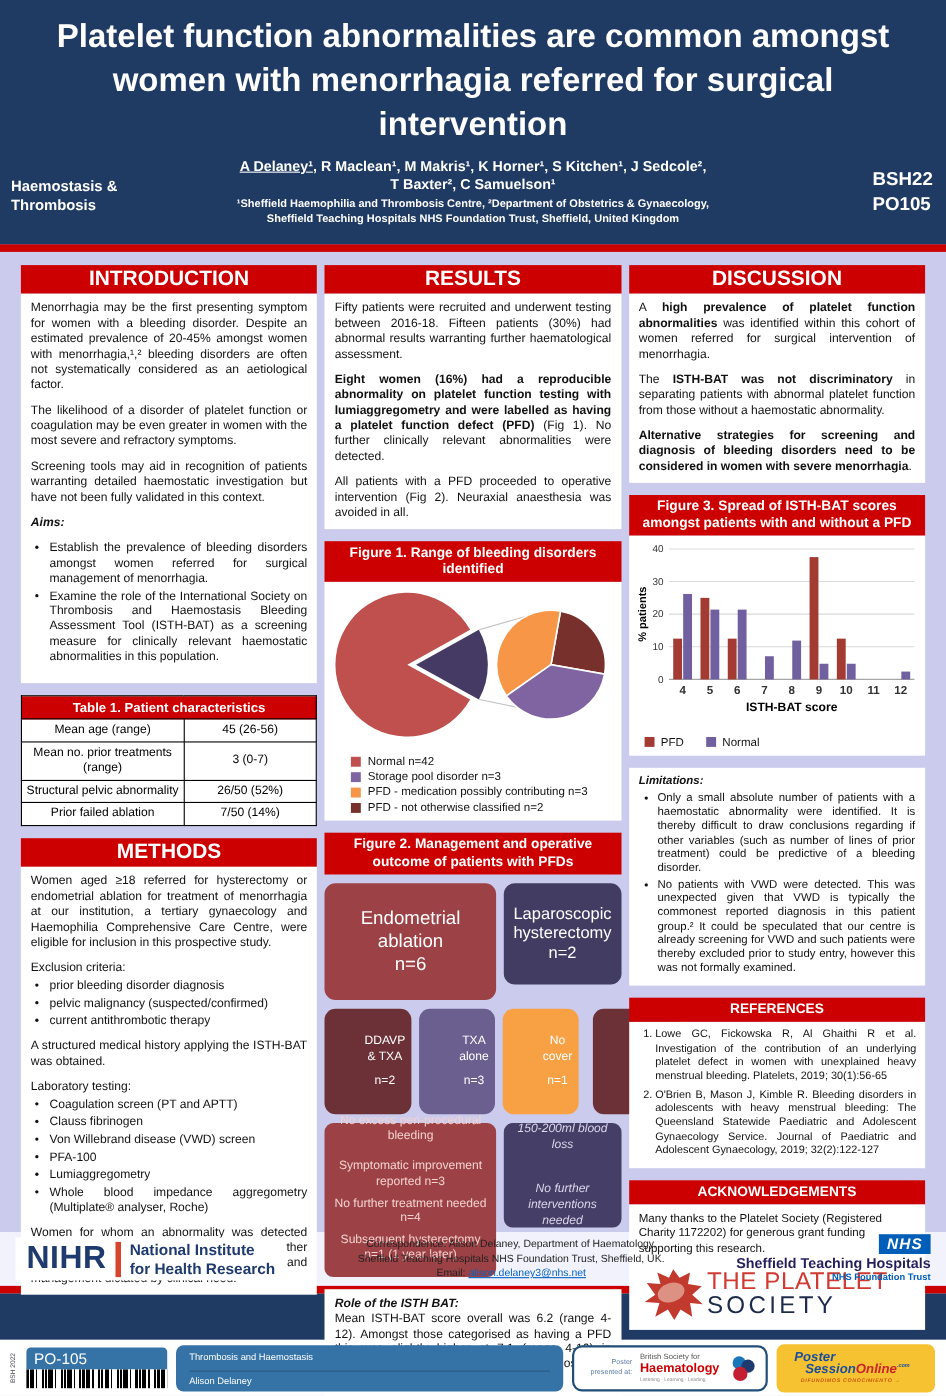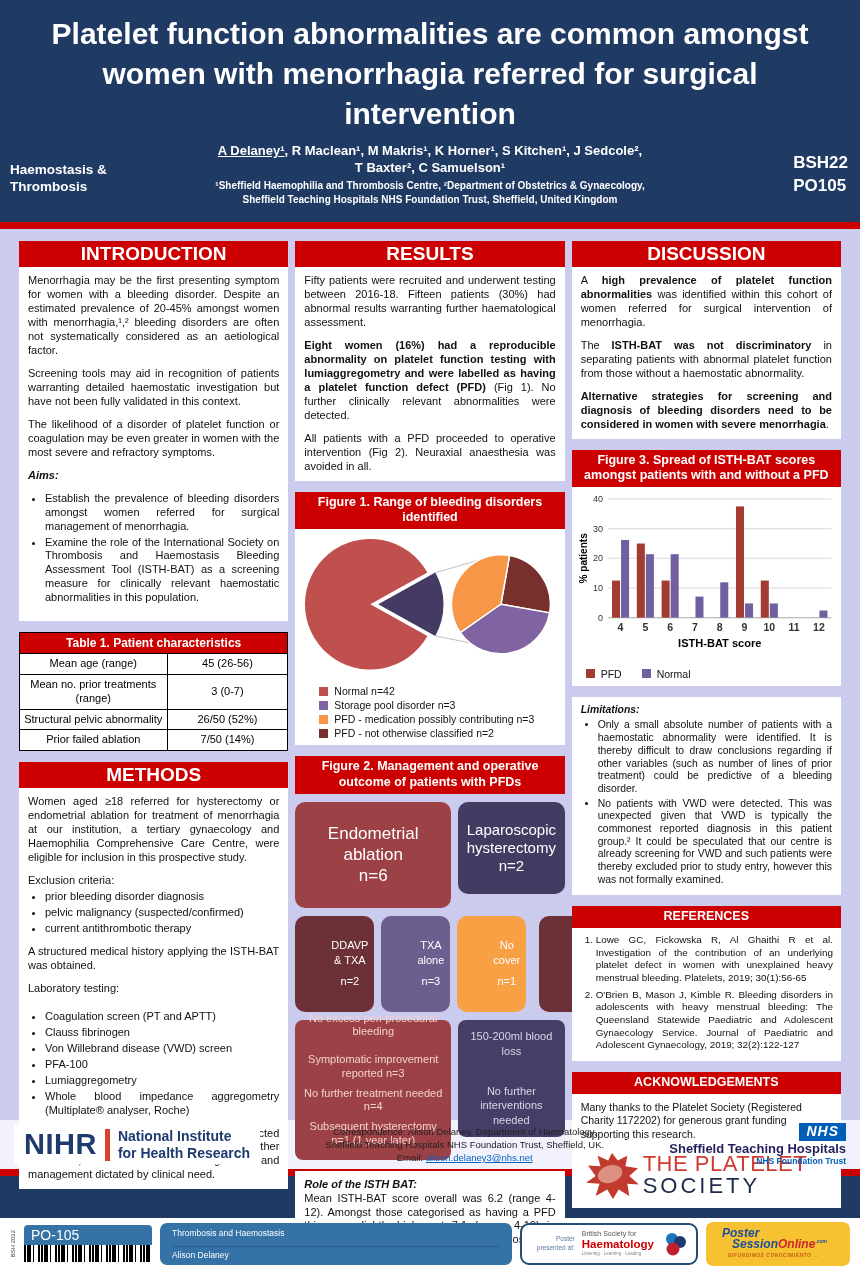--- a/index.html
+++ b/index.html
@@ -50,21 +50,21 @@
   .flow-row{display:flex;gap:7px;}
   .fbox{border-radius:10px;color:#fff;text-align:center;display:flex;flex-direction:column;justify-content:center;box-sizing:border-box;padding:6px;}
   .fbox .big{font-size:17px;line-height:1.25;}
   .fbox .med{font-size:15px;line-height:1.2;}
   .top-left{flex:1.52;height:106px;}
   .top-right{flex:1;height:92px;}
   .mid{flex:1;height:96px;font-size:11px;line-height:1.35;padding-left:36px;}
   .mid .nn{margin-top:6px;}
   .out-left{flex:1.52;height:140px;color:#f3d2cf;font-size:11px;line-height:1.25;justify-content:flex-end;padding-top:8px;border-radius:8px;}
   .out-left div{margin-bottom:6px;}
-  .out-right{flex:1;height:117px;color:#dbd6ea;font-size:11px;line-height:1.3;border-radius:8px;}
+  .out-right{flex:1;height:95px;color:#dbd6ea;font-size:11px;line-height:1.3;border-radius:8px;font-style:italic;}
   .out-right div{margin:8px 0;}
 
   
   .fig3-svg text{font-family:"Liberation Sans",sans-serif;}
 
   
   .refs ol{margin:1px 0 0;padding-left:16px;font-size:9.9px;line-height:1.28;text-align:justify;}
   .refs ol li{margin-bottom:4px;}
   .ack-text{font-size:10.5px;line-height:1.3;text-align:left;margin:0 0 6px;}
   .ps-logo{display:flex;align-items:center;gap:2px;margin:2px 0 2px 2px;}
@@ -128,22 +128,22 @@
   </div>
   <div class="red-strip"></div>
 
   <div class="content">
 
     <div class="col">
       <div class="section">
         <div class="banner">INTRODUCTION</div>
         <div class="panel">
           <p>Menorrhagia may be the first presenting symptom for women with a bleeding disorder. Despite an estimated prevalence of 20-45% amongst women with menorrhagia,¹,² bleeding disorders are often not systematically considered as an aetiological factor.</p>
+          <p>The likelihood of a disorder of platelet function or coagulation may be even greater in women with the most severe and refractory symptoms.</p>
           <p>Screening tools may aid in recognition of patients warranting detailed haemostatic investigation but have not been fully validated in this context.</p>
-          <p>The likelihood of a disorder of platelet function or coagulation may be even greater in women with the most severe and refractory symptoms.</p>
           <p class="ihead aims-gap">Aims:</p>
           <ul>
               <li>Establish the prevalence of bleeding disorders amongst women referred for surgical management of menorrhagia.</li>
               <li>Examine the role of the International Society on Thrombosis and Haemostasis Bleeding Assessment Tool (ISTH-BAT) as a screening measure for clinically relevant haemostatic abnormalities in this population.</li>
             </ul>
         </div>
       </div>
 
       <table class="t1">
         <thead>
@@ -175,21 +175,21 @@
         <div class="banner">METHODS</div>
         <div class="panel">
           <p>Women aged ≥18 referred for hysterectomy or endometrial ablation for treatment of menorrhagia at our institution, a tertiary gynaecology and Haemophilia Comprehensive Care Centre, were eligible for inclusion in this prospective study.</p>
           <p style="margin-bottom:2px">Exclusion criteria:</p>
           <ul>
               <li>prior bleeding disorder diagnosis</li>
               <li>pelvic malignancy (suspected/confirmed)</li>
               <li>current antithrombotic therapy</li>
             </ul>
           <p>A structured medical history applying the ISTH-BAT was obtained.</p>
-          <p style="margin-bottom:14px">Laboratory testing:</p>
+          <p style="margin-bottom:2px">Laboratory testing:</p>
           <ul>
               <li>Coagulation screen (PT and APTT)</li>
               <li>Clauss fibrinogen</li>
               <li>Von Willebrand disease (VWD) screen</li>
               <li>PFA-100</li>
               <li>Lumiaggregometry</li>
               <li>Whole blood impedance aggregometry (Multiplate® analyser, Roche)</li>
             </ul>
           <p>Women for whom an abnormality was detected were referred to a haematologist for further evaluation, with further investigation and management dictated by clinical need.</p>
         </div>

